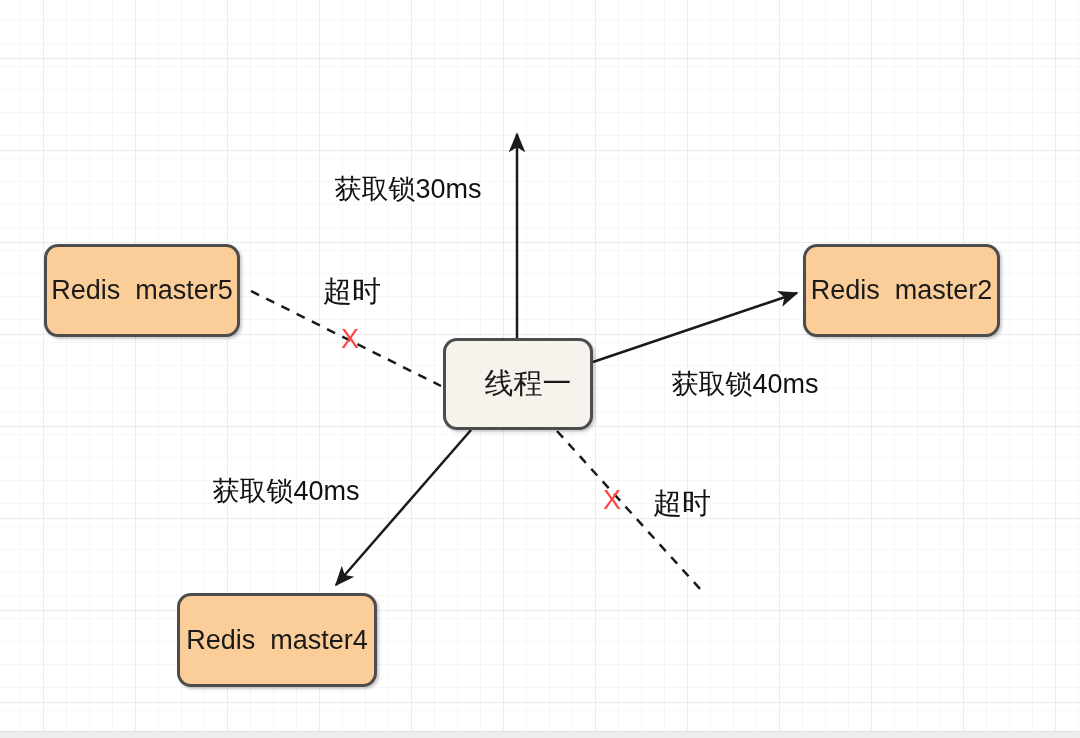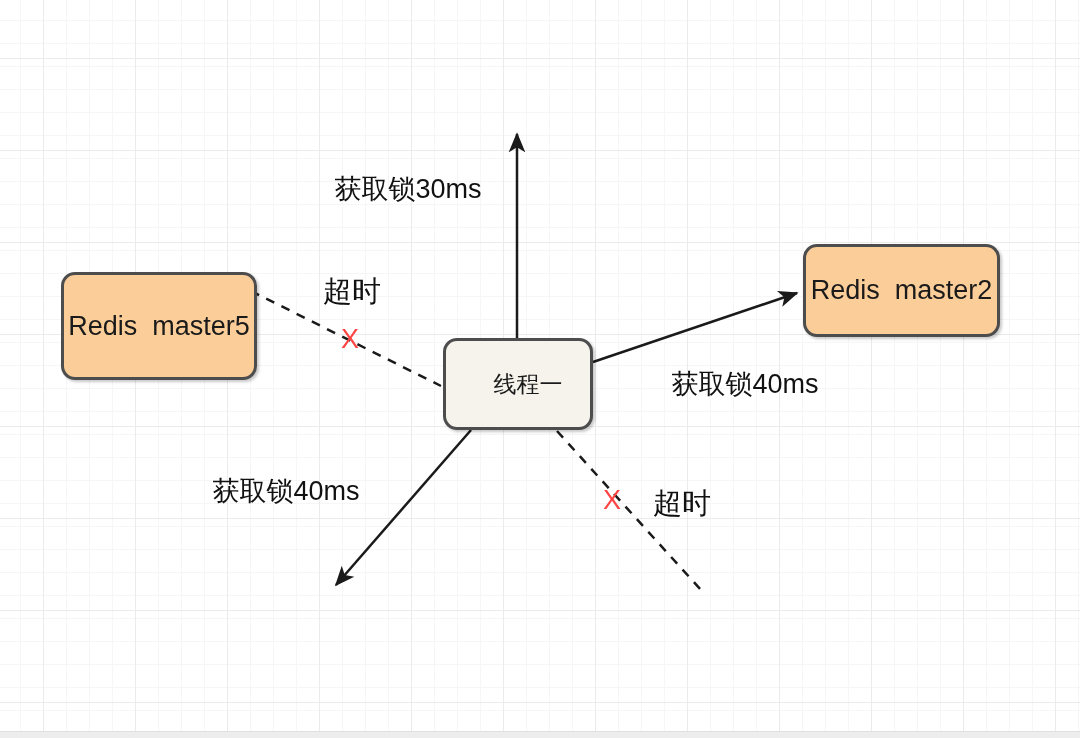--- a/index.html
+++ b/index.html
@@ -34,21 +34,21 @@
     border-radius: 14px;
     display: flex;
     align-items: center;
     justify-content: center;
     box-shadow: 2px 2px 3px rgba(0,0,0,0.22);
     font-size: 27px;
     color: #1a1a1a;
     white-space: pre;
   }
   .node.orange { background: var(--node-fill); }
-  .node.thread { background: var(--thread-fill); font-size: 23px; padding-left: 20px; }
+  .node.thread { background: var(--thread-fill); font-size: 29px; padding-left: 20px; }
 
   .edge-label {
     position: absolute;
     transform: translate(-50%, -50%);
     font-size: 27px;
     color: #111111;
     white-space: pre;
   }
   .edge-label.timeout { font-size: 29px; }
 
@@ -86,22 +86,25 @@
     <line class="dashed" x1="557" y1="431" x2="701" y2="590"></line>
     <line class="dashed" x1="251" y1="291" x2="441" y2="386"></line>
   </svg>
 
 
   <div class="node orange" style="left:803px; top:244px; width:197px; height:93px;">
     <span>Redis  master2</span>
   </div>
 
 
+  <div class="node orange" style="left:177px; top:593px; width:200px; height:94px;">
+    <span>Redis  master4</span>
+  </div>
 
-  <div class="node orange" style="left:61px; top:244px; width:196px; height:108px;margin-top:28px;">
+  <div class="node orange" style="left:44px; top:244px; width:196px; height:93px;">
     <span>Redis  master5</span>
   </div>
 
   <div class="node thread" style="left:443px; top:338px; width:150px; height:92px;">
     <span>线程一</span>
   </div>
 
   <div class="edge-label" style="left:408px; top:189px;">获取锁30ms</div>
 
   <div class="edge-label" style="left:745px; top:384px;">获取锁40ms</div>

